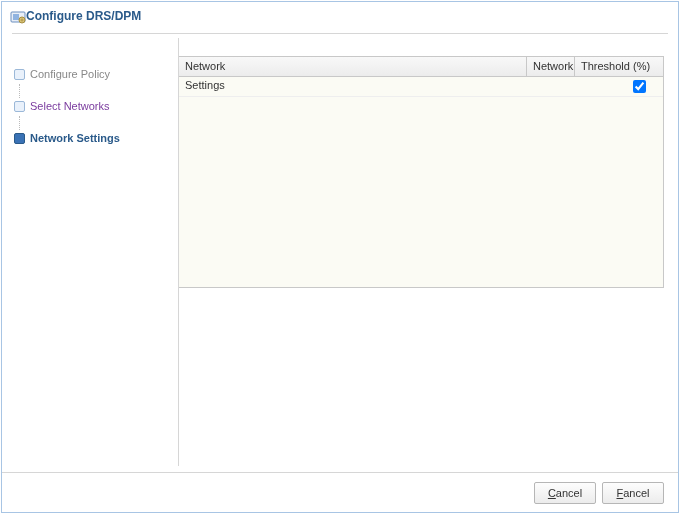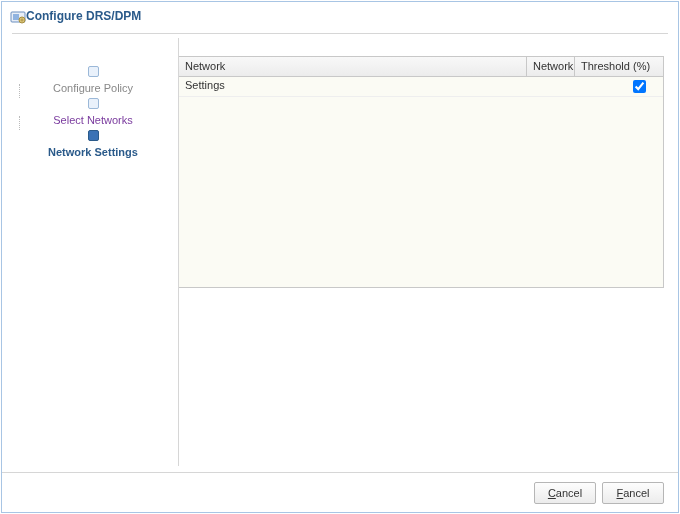--- a/index.html
+++ b/index.html
@@ -48,21 +48,20 @@
     width: 176px;
     padding: 28px 6px 0 12px;
   }
   .step {
     display: flex;
     align-items: center;
     gap: 5px;
     height: 16px;
     margin-bottom: 2px;
     cursor: pointer;
-    flex-direction: column;
   }
   .step .sq {
     width: 11px; height: 11px;
     border: 1px solid #9bb8d8;
     background: #e9f1fb;
     border-radius: 2px;
     flex-shrink: 0;
   }
   .step.active .sq {
     background: #3a72b5;

